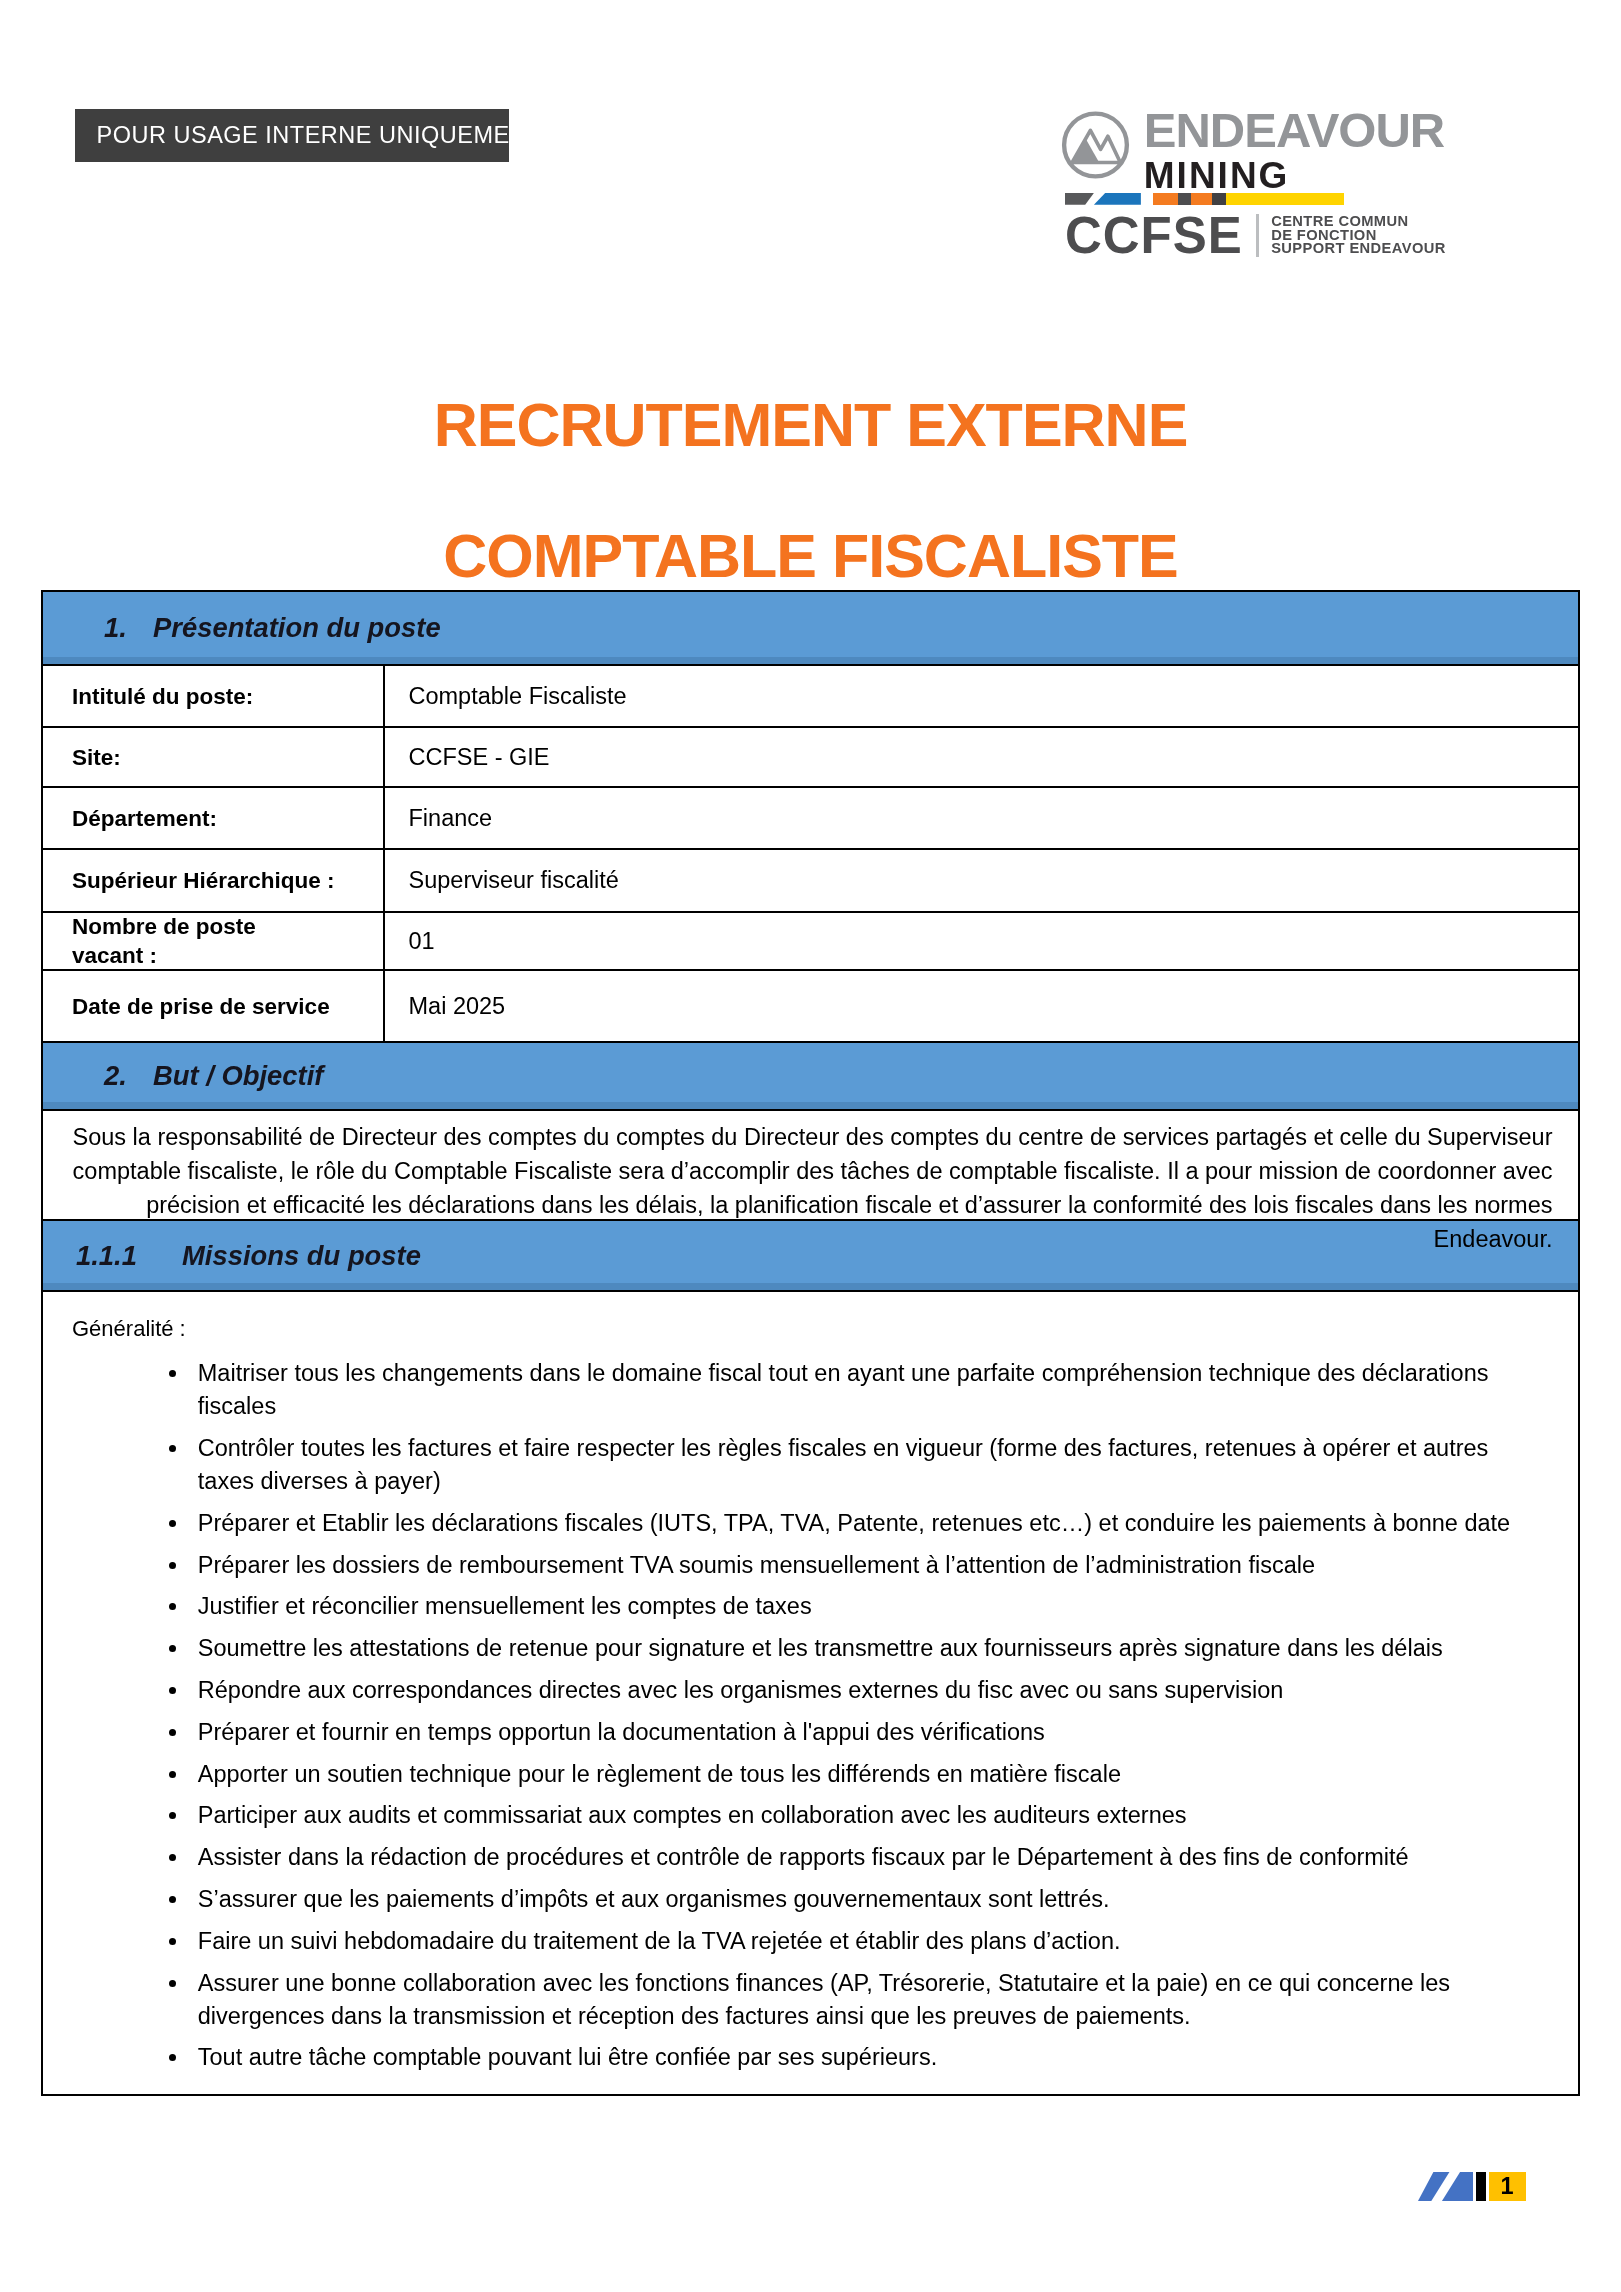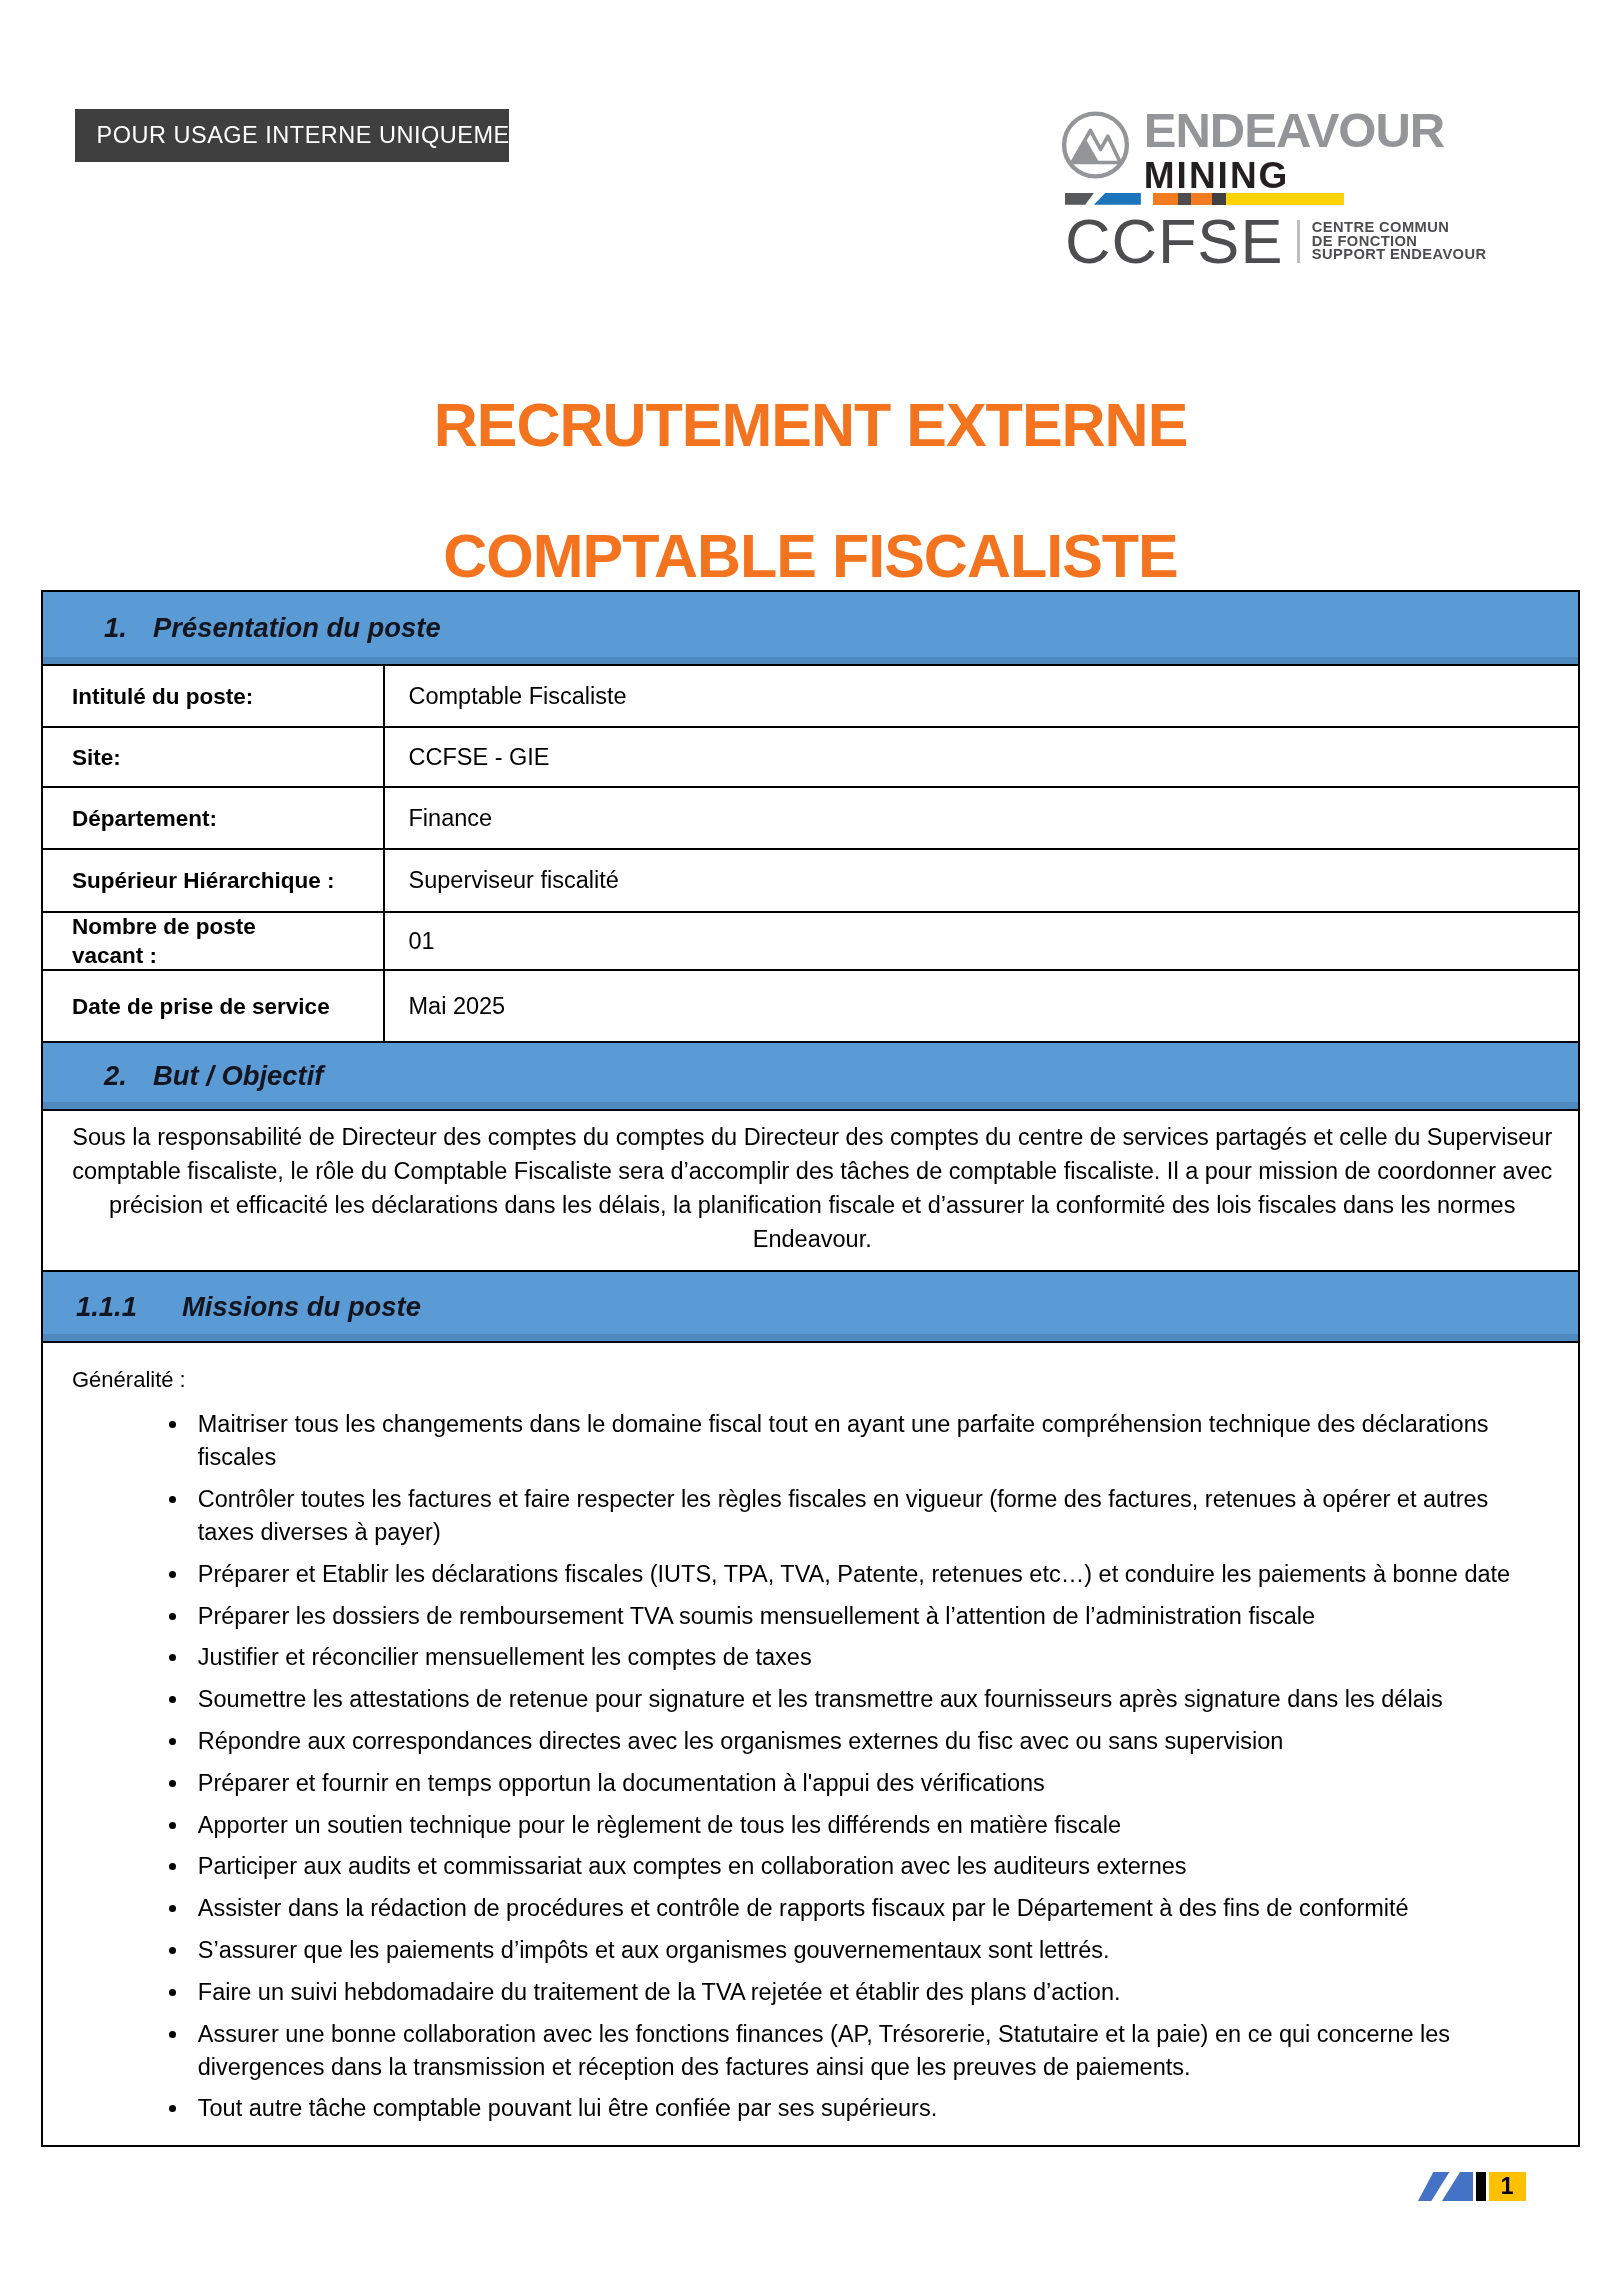--- a/index.html
+++ b/index.html
@@ -27,21 +27,21 @@
   .logo-top{display:flex;align-items:flex-start}
   .logo-icon{width:73px;height:78px;flex:0 0 auto;margin-right:11.8px}
   .brand-names{line-height:1}
   .brand-top{font-size:49px;font-weight:700;color:var(--brand_gray);letter-spacing:-1px}
   .brand-bottom{font-size:37px;font-weight:800;color:#231F20;letter-spacing:2px;margin-top:2px}
   .stripe{position:absolute;left:5.9px;top:87px;height:11.8px;white-space:nowrap;font-size:0}
   .stripe span{display:inline-block;height:11.8px;vertical-align:top}
   .stripe .slant-r{clip-path:polygon(0 0,100% 0,70% 100%,0 100%)}
   .stripe .slant-l{clip-path:polygon(24% 0,100% 0,100% 100%,0 100%)}
   .ccfse-row{position:absolute;left:5.9px;top:104px;display:flex;align-items:center}
-  .ccfse-big{font-size:63px;font-weight:400;color:var(--brand_dark);letter-spacing:1px;line-height:1}
+  .ccfse-big{font-size:51px;font-weight:700;color:var(--brand_dark);letter-spacing:1px;line-height:1}
   .ccfse-div{width:2.9px;height:43px;background:#BCBEC0;margin:0 11.8px 0 13.7px}
   .ccfse-tag{font-size:14.7px;font-weight:bold;color:var(--brand_dark);line-height:13.7px;letter-spacing:0.4px;white-space:nowrap}
   .ref-box{position:absolute;left:1103px;top:257px;width:345px;height:59px;border:3.9px solid #000;
     display:flex;align-items:center;padding-left:29px;font-size:30px;font-weight:bold;background:#fff;white-space:nowrap}
 
   
   .title{position:absolute;left:0;width:1621px;text-align:center;color:var(--accent_orange);
     font-size:61px;font-weight:bold;letter-spacing:-1px;white-space:nowrap}
   .title.t1{top:382px}
   .title.t2{top:513px}
@@ -58,22 +58,22 @@
   .sec-head.h3 .sec-num{padding-left:33px;min-width:137px}
   .rows .trow{display:flex;border-top:2.9px solid var(--border_black)}
   .rows .tlabel{flex:0 0 342px;border-right:2.9px solid var(--border_black);display:flex;align-items:center;
     padding-left:29px;font-weight:bold;font-size:22.5px;white-space:pre-line;line-height:29px}
   .rows .tvalue{flex:1;display:flex;align-items:center;padding-left:23.5px;font-size:23.5px}
   .row-h{height:62px}
   .rows .trow:nth-child(2){height:60px}
   .rows .trow:nth-child(4){height:63px}
   .rows .trow:nth-child(5){height:58px}
   .rows .trow:nth-child(6){height:72px}
-  .para-cell{border-top:2.9px solid var(--border_black);height:161px;padding:8.8px 25.5px 0 29px;
-    font-size:23.5px;line-height:34px;text-align:center}
+  .para-cell{border-top:2.9px solid var(--border_black);height:110px;padding:8.8px 25.5px 0 29px;
+    font-size:23.5px;line-height:34px;text-align:right}
   .missions-cell{border-top:2.9px solid var(--border_black);height:804px;padding:23.5px 25.5px 0 29px;font-size:23.5px}
   .missions-heading{font-weight:normal;font-size:22px;margin-bottom:15.7px}
   .missions-list{list-style:disc;padding-left:118px;max-width:1470px}
   .missions-list li{padding-left:7.8px;line-height:33px;margin-bottom:8.8px;max-width:1358px}
 
   
   .footer-mark{position:absolute;left:1418px;top:2164px;height:29px;display:flex;align-items:stretch}
   .fm-blue{position:relative;width:55px;background:var(--footer_blue);clip-path:polygon(28% 0,100% 0,100% 100%,0 100%);overflow:hidden}
   .fm-slash{position:absolute;left:42%;top:-25%;width:8.8px;height:150%;background:#fff;transform:rotate(32deg)}
   .fm-black{width:9.8px;background:#000;margin-left:2.9px}

